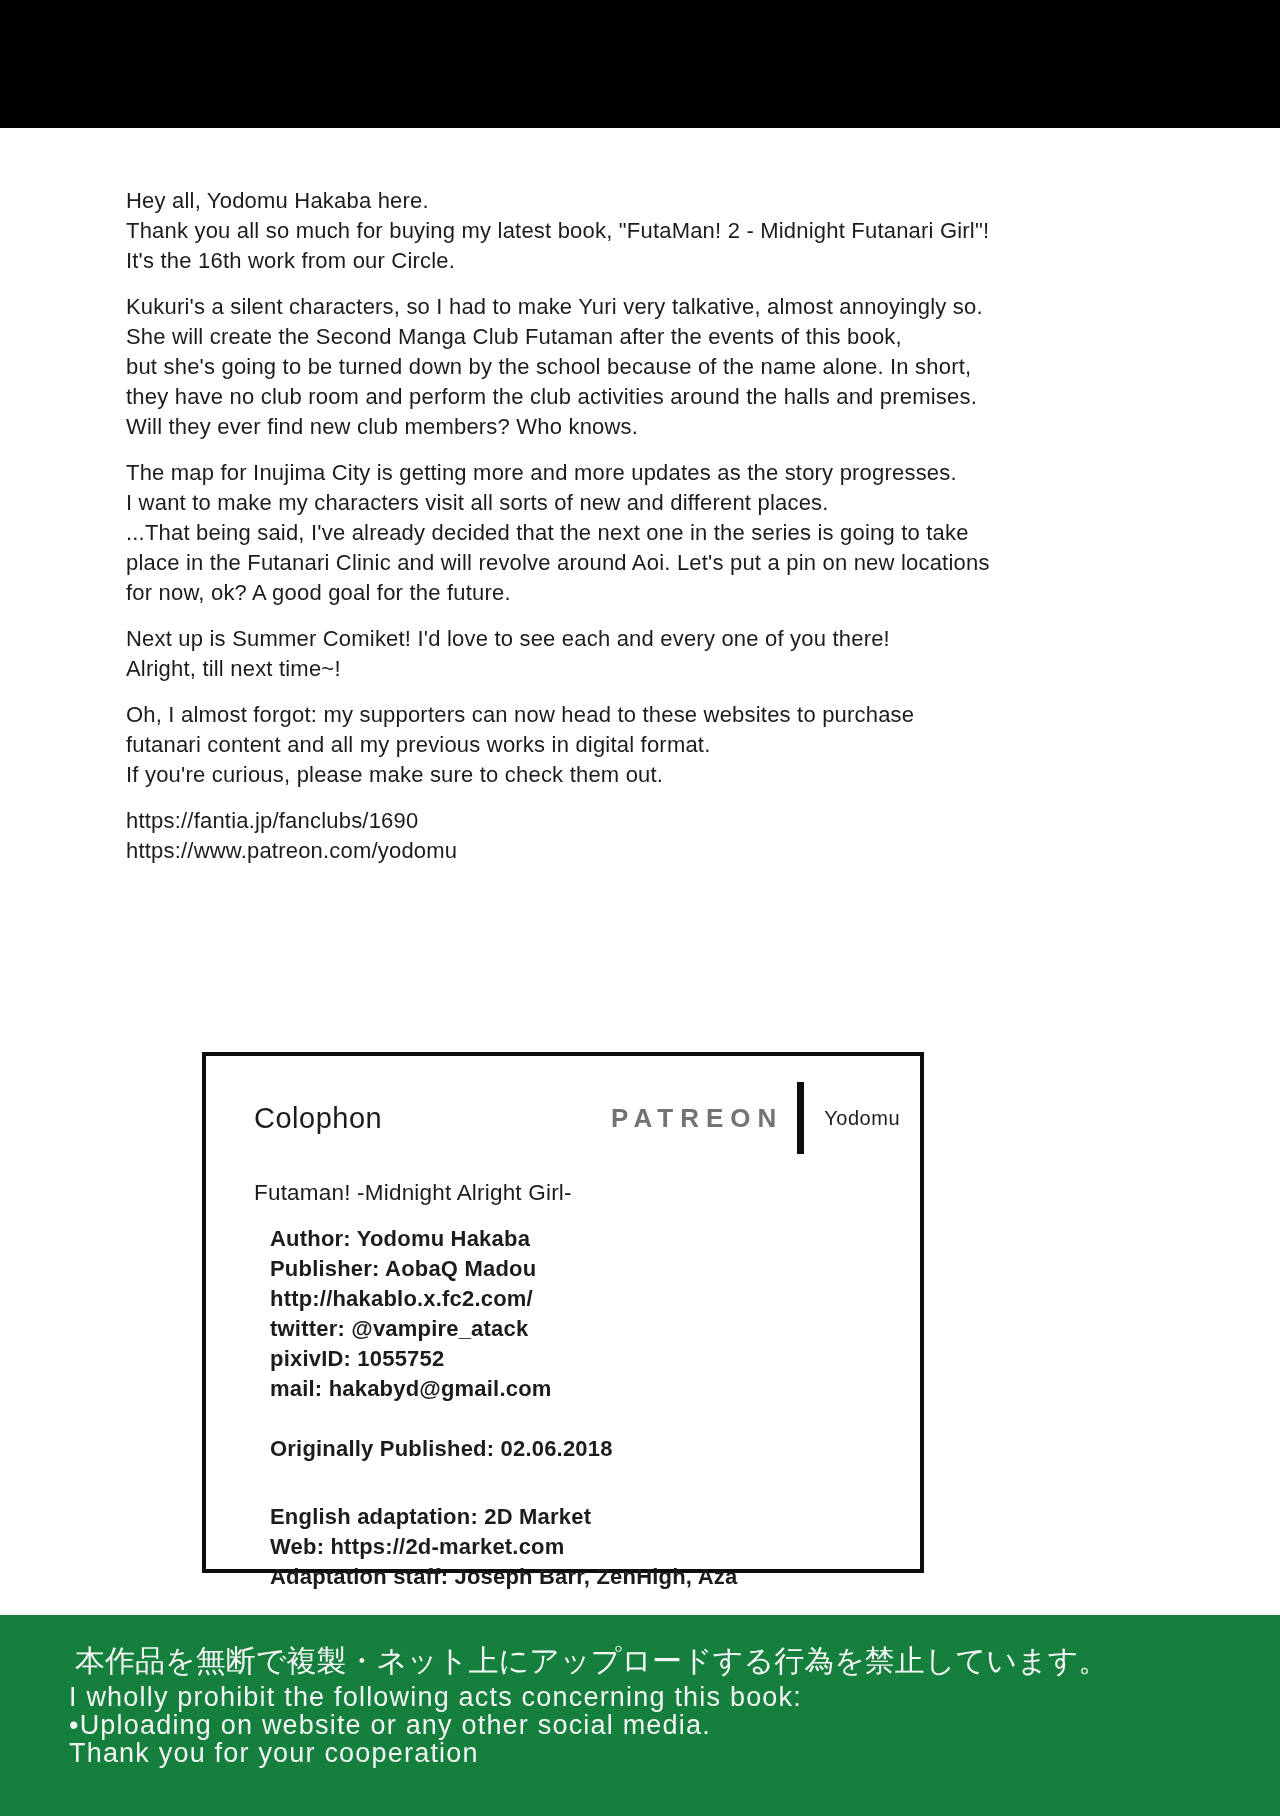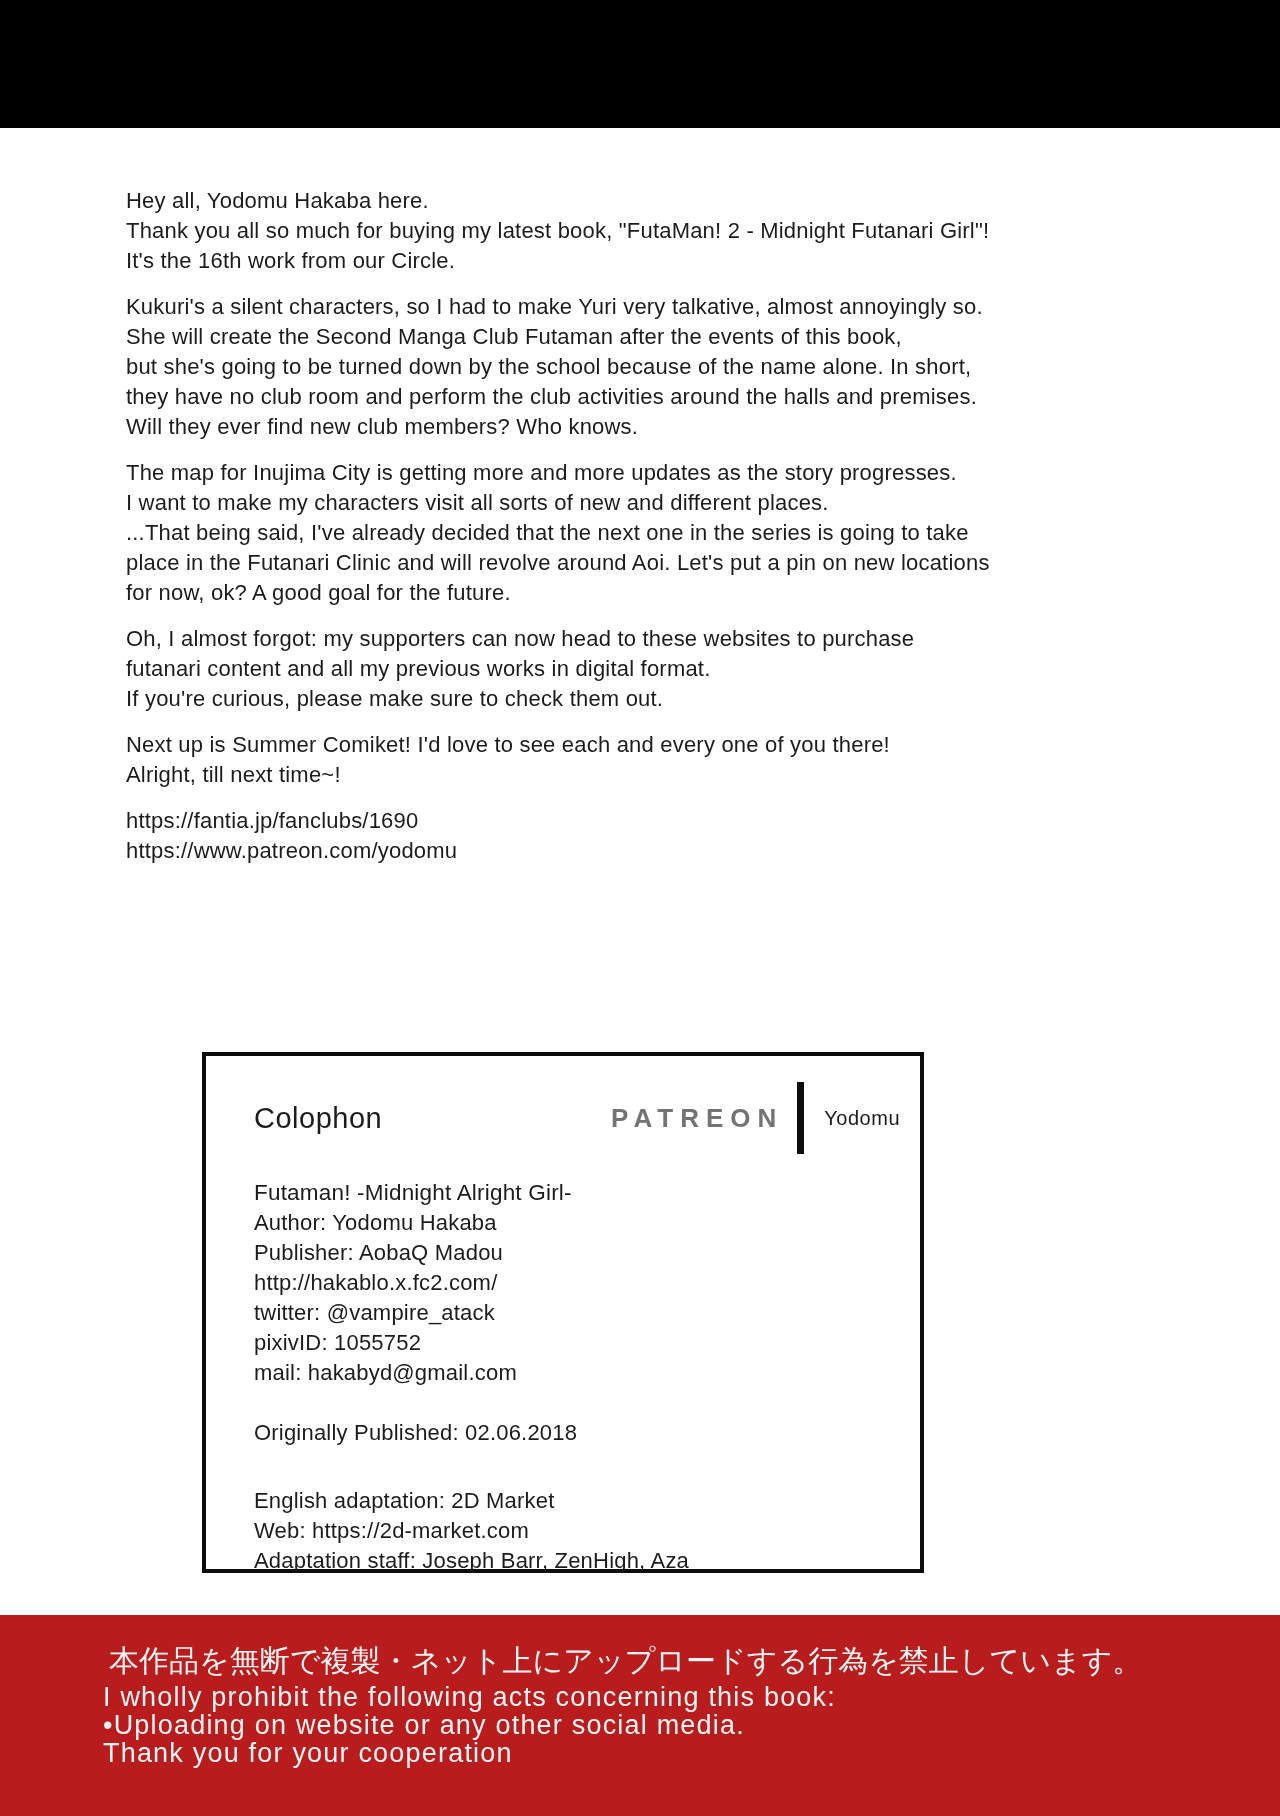--- a/index.html
+++ b/index.html
@@ -72,38 +72,39 @@
     font-size: 20px;
     letter-spacing: 0.5px;
   }
   .book-title {
     margin: 0;
     font-size: 22.5px;
     line-height: 30px;
     letter-spacing: 0.2px;
   }
   .col-lines {
-    margin: 0;
+    margin: 16px;
     font-size: 22px;
     line-height: 30px;
     letter-spacing: 0.2px;
     white-space: pre-line;
+    font-weight: bold;
   }
   .col-published { margin-top: 30px; }
   .col-adaptation { margin-top: 38px; }
   .footer {
     position: absolute;
     left: 0;
     top: 1615px;
     width: 1280px;
     height: 201px;
-    background: #b91c1c;
+    background: #15803d;
     color: #f4f4f4;
     box-sizing: border-box;
-    padding: 28px 0 0 99px;
+    padding: 28px 0 0 65px;
   }
   .footer-jp {
     margin: 0 0 2px 10px;
     font-size: 30px;
     line-height: 36px;
     font-family: "Liberation Sans", "DejaVu Sans", sans-serif;
   }
   .footer-en {
     margin: 4px;
     font-size: 27px;
@@ -126,25 +127,25 @@
     <p class="para">Kukuri's a silent characters, so I had to make Yuri very talkative, almost annoyingly so.
 She will create the Second Manga Club Futaman after the events of this book,
 but she's going to be turned down by the school because of the name alone. In short,
 they have no club room and perform the club activities around the halls and premises.
 Will they ever find new club members? Who knows.</p>
     <p class="para">The map for Inujima City is getting more and more updates as the story progresses.
 I want to make my characters visit all sorts of new and different places.
 ...That being said, I've already decided that the next one in the series is going to take
 place in the Futanari Clinic and will revolve around Aoi. Let's put a pin on new locations
 for now, ok? A good goal for the future.</p>
+    <p class="para">Next up is Summer Comiket! I'd love to see each and every one of you there!
+Alright, till next time~!</p>
     <p class="para">Oh, I almost forgot: my supporters can now head to these websites to purchase
 futanari content and all my previous works in digital format.
 If you're curious, please make sure to check them out.</p>
-    <p class="para">Next up is Summer Comiket! I'd love to see each and every one of you there!
-Alright, till next time~!</p>
     <p class="para">https://fantia.jp/fanclubs/1690
 https://www.patreon.com/yodomu</p>
   </div>
 
   <div class="colophon-box">
     <div class="colophon-header">
       <span class="colophon-heading">Colophon</span>
       <div class="brand">
         <span class="patreon-wordmark">PATREON</span>
         <span class="brand-divider"></span>

